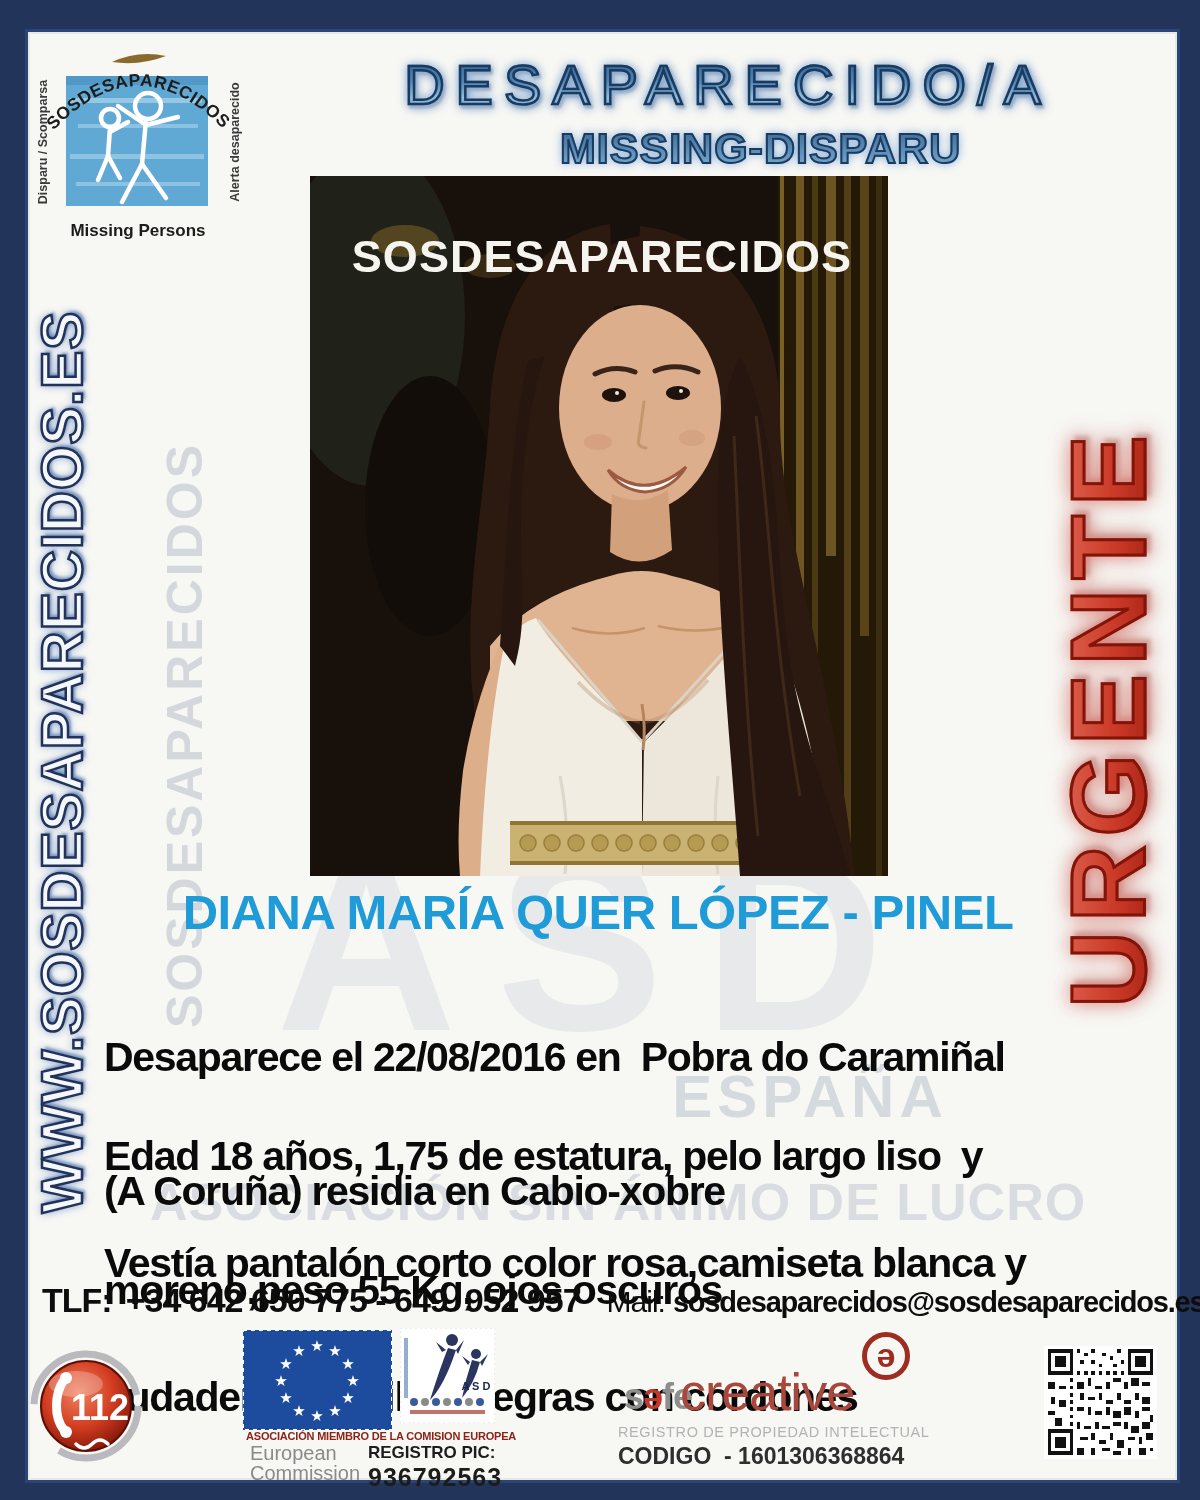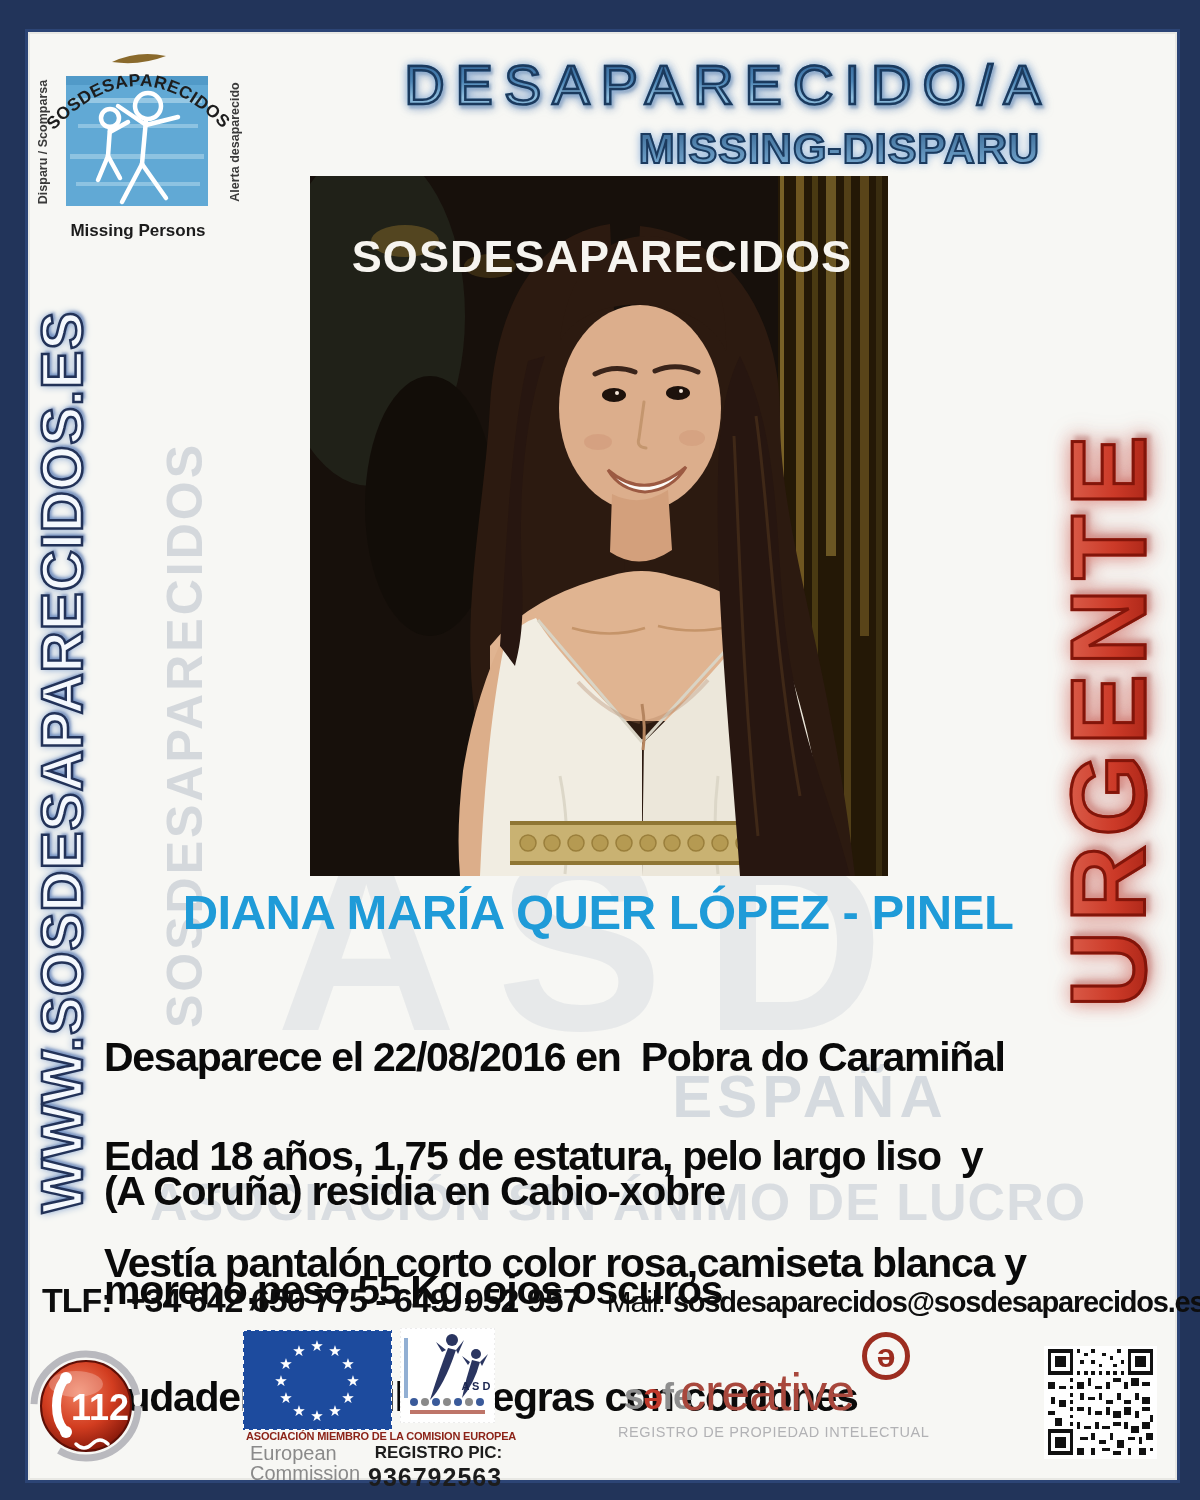--- a/index.html
+++ b/index.html
@@ -8,21 +8,21 @@
   .frame-inner{position:absolute;left:28px;top:32px;right:23px;bottom:20px;
     background:#f7f7f4;box-shadow:inset 0 0 0 2px #e8e8e4, 0 0 0 3px #2c4475;}
   .abs{position:absolute;}
   
   .main-title{left:288px;top:52px;width:880px;text-align:center;
     font-size:56px;font-weight:normal;letter-spacing:11px;white-space:nowrap;
     background:linear-gradient(180deg,#2c5d90 0%,#4d85b5 45%,#8fbede 70%,#5f94c2 100%);
     -webkit-background-clip:text;background-clip:text;color:transparent;
     -webkit-text-stroke:2.5px #1b3a5e;
     filter:drop-shadow(0 0 5px rgba(130,170,215,.9)) drop-shadow(2px 3px 1px rgba(90,120,160,.55));}
-  .sub-title{left:560px;top:124px;width:480px;text-align:right;
+  .sub-title{left:560px;top:124px;width:480px;text-align:left;
     font-size:43px;font-weight:bold;letter-spacing:1px;white-space:nowrap;
     background:linear-gradient(180deg,#33628f,#7fb2d8);
     -webkit-background-clip:text;background-clip:text;color:transparent;
     -webkit-text-stroke:2px #1b3a5e;
     filter:drop-shadow(0 0 4px rgba(130,170,215,.9));}
   
   .rail{white-space:nowrap;text-align:center;}
   .url-rail{left:-413px;top:722px;width:950px;height:80px;line-height:80px;
     transform:rotate(-90deg);font-size:57px;font-weight:bold;letter-spacing:1px;
     color:#f4f8fd;-webkit-text-stroke:2.5px #223258;
@@ -51,21 +51,21 @@
   .contact{left:42px;top:1281px;width:1120px;white-space:nowrap;color:#0d0d0d;
     display:flex;align-items:baseline;}
   .tlf-label{font-size:34px;font-weight:bold;letter-spacing:-1px;}
   .phones{font-size:34px;font-weight:bold;letter-spacing:-1px;margin-left:14px;white-space:pre;}
   .mail-label{font-size:30px;font-weight:normal;margin-left:26px;letter-spacing:-1px;}
   .email{font-size:29px;font-weight:bold;letter-spacing:-1.2px;margin-left:8px;}
   
   .eu-caption{left:246px;top:1430px;width:270px;font-size:11px;font-weight:bold;
     color:#8c2318;white-space:nowrap;letter-spacing:-0.2px;}
   .ec-name{left:250px;top:1443px;font-size:20px;color:#8a8a8a;line-height:20px;}
-  .registro{left:368px;top:1443px;text-align:right;color:#1c1c1c;}
+  .registro{left:368px;top:1443px;text-align:left;color:#1c1c1c;}
   .registro .lbl{font-size:17px;font-weight:bold;display:block;}
   .registro .num{font-size:25px;font-weight:bold;display:block;letter-spacing:1px;}
   .sc-block{left:618px;top:1334px;width:340px;}
   .sc-line{position:relative;height:88px;}
   .sc-safe{position:absolute;left:6px;bottom:4px;font-size:36px;font-weight:bold;color:#8e8e8e;letter-spacing:-1px;}
   .sc-safe .schwa{color:#c0392b;}
   .sc-creative{position:absolute;left:62px;bottom:0;font-size:52px;color:#a8473c;letter-spacing:-1px;}
   .sc-mark{position:absolute;left:244px;top:-2px;width:38px;height:38px;border:5px solid #9c2d20;
     border-radius:50%;color:#9c2d20;font-size:34px;font-weight:bold;text-align:center;line-height:36px;}
   .sc-caption{font-size:14.5px;color:#b2b2b5;letter-spacing:0.6px;margin:2px 0 0 0;white-space:nowrap;}
@@ -280,20 +280,21 @@
     <span class="num">936792563</span>
   </div>
 
   <div class="abs sc-block">
     <div class="sc-line">
       <span class="sc-safe"><span>s</span><span class="schwa">ə</span><span>fe</span></span>
       <span class="sc-creative">creative</span>
       <span class="sc-mark">ə</span>
     </div>
     <div class="sc-caption">REGISTRO DE PROPIEDAD INTELECTUAL</div>
+    <div class="sc-code">CODIGO  - 1601306368864</div>
   </div>
 
   <svg class="abs" style="left:1044px;top:1340px;" width="113" height="124" viewBox="-1 -1 31 31" shape-rendering="crispEdges">
     <rect x="-1" y="-1" width="31" height="31" fill="#ffffff"></rect>
     <g fill="#111111">
       <rect x="0" y="0" width="7" height="7"></rect>
         <rect x="22" y="0" width="7" height="7"></rect>
         <rect x="0" y="22" width="7" height="7"></rect>
       <rect x="1" y="1" width="5" height="5" fill="#ffffff"></rect>
         <rect x="23" y="1" width="5" height="5" fill="#ffffff"></rect>

